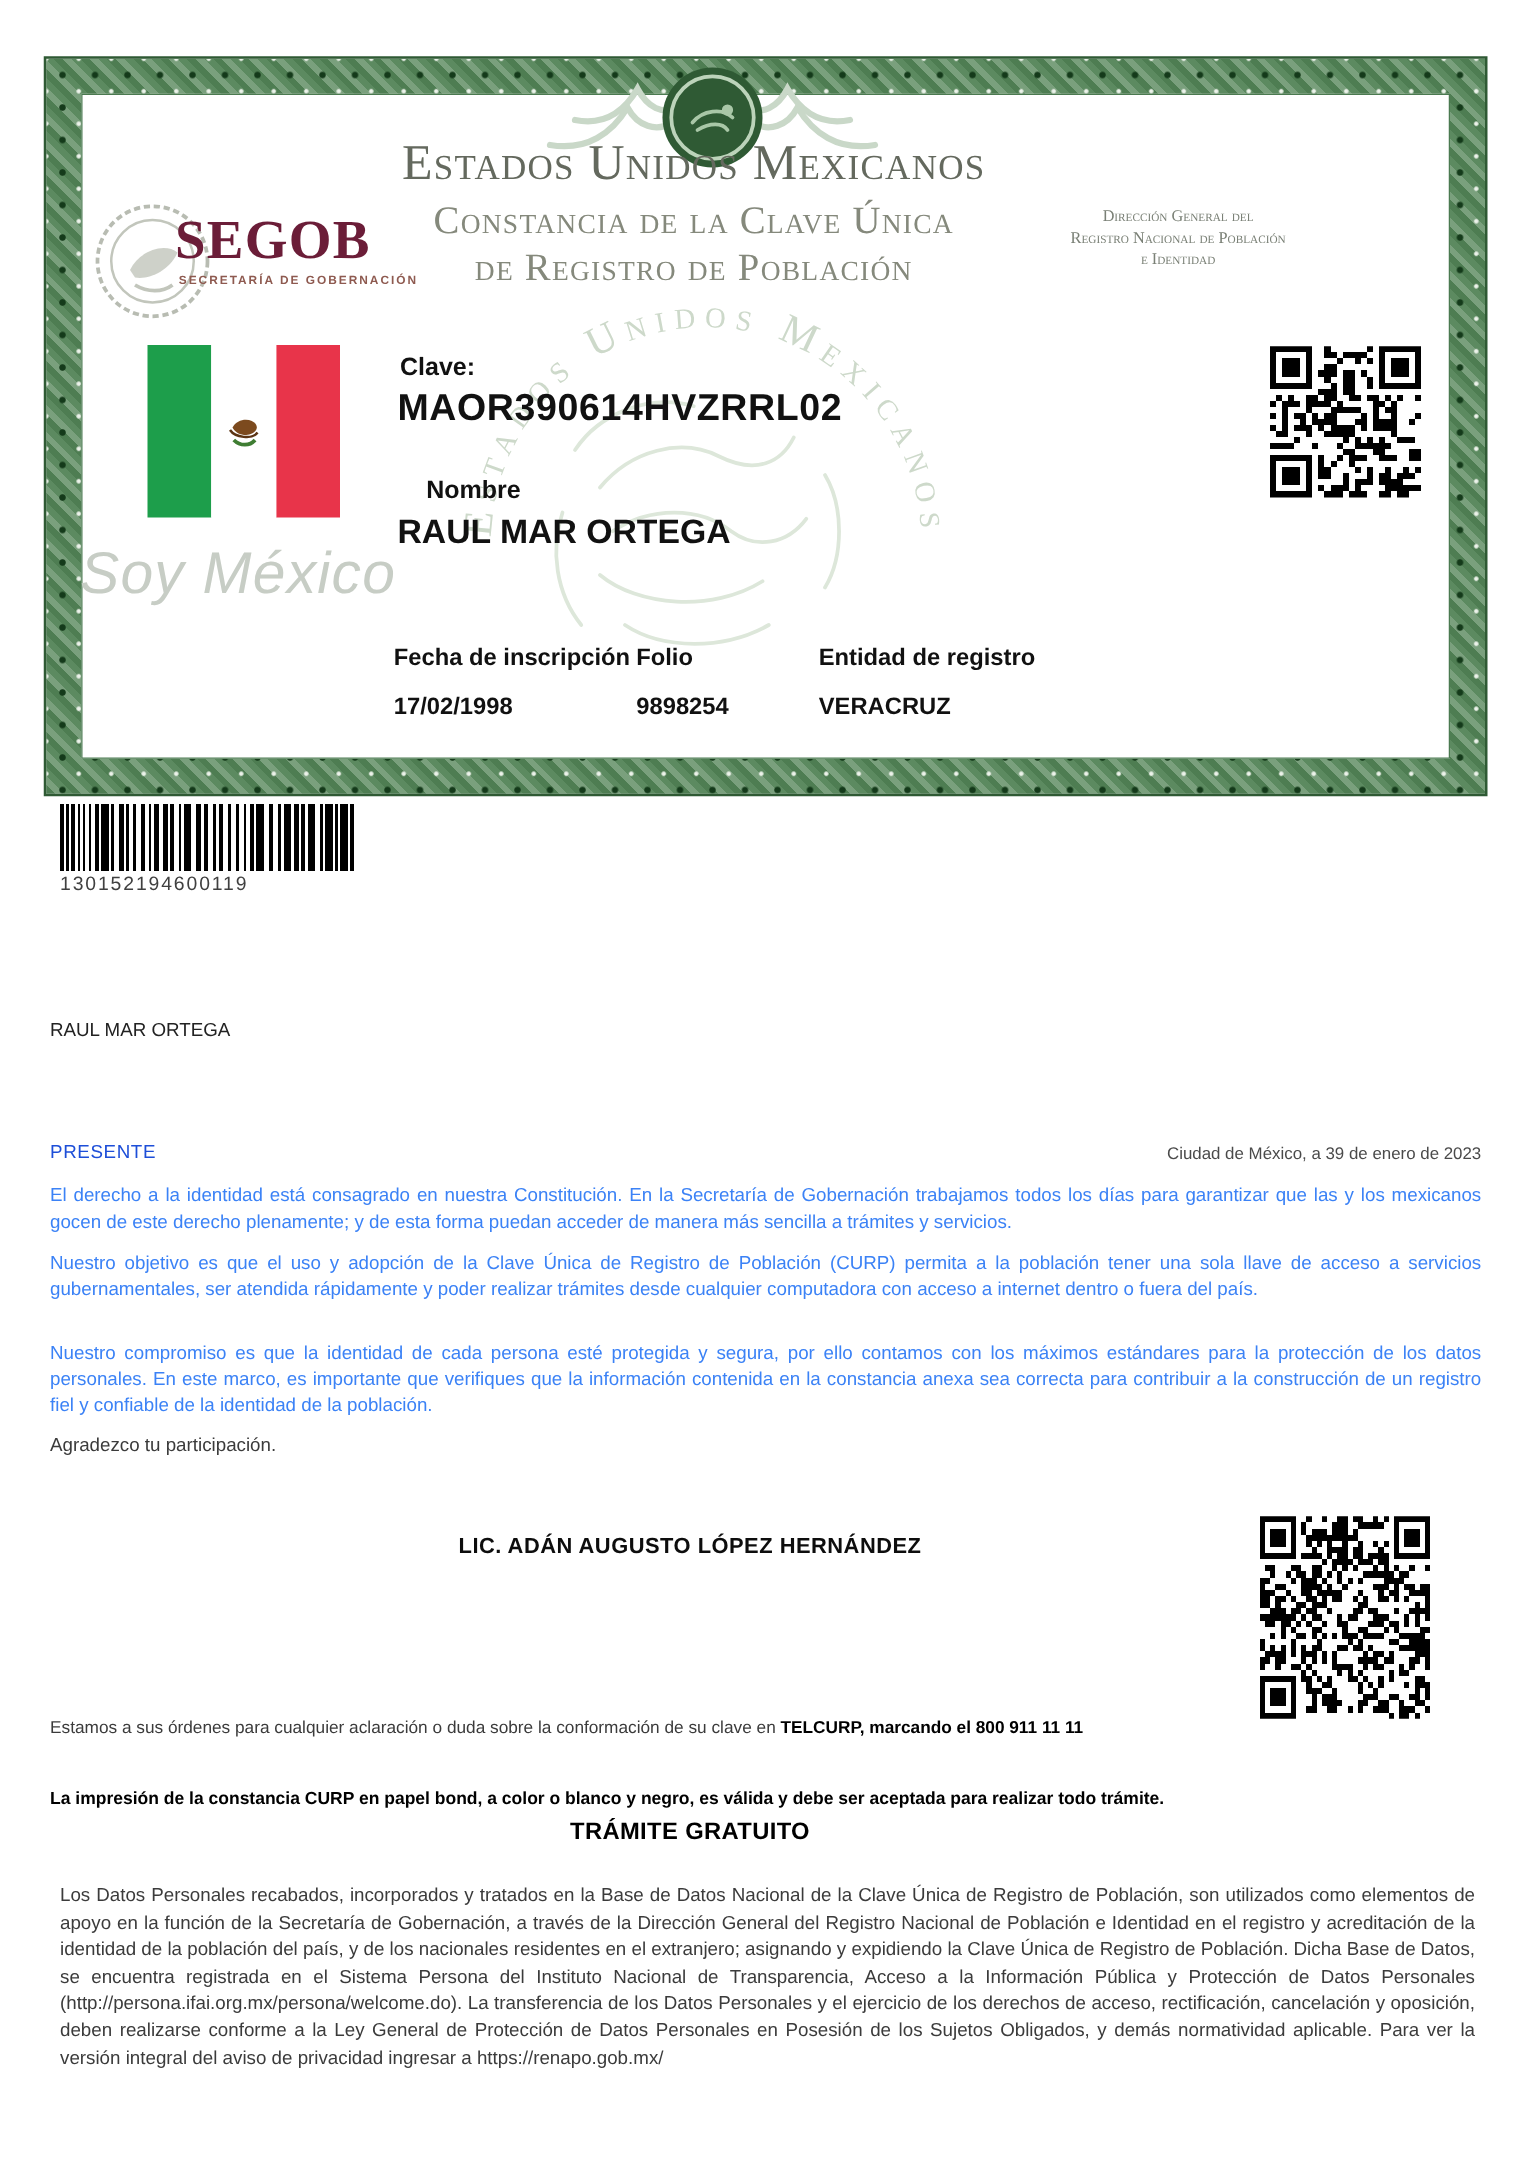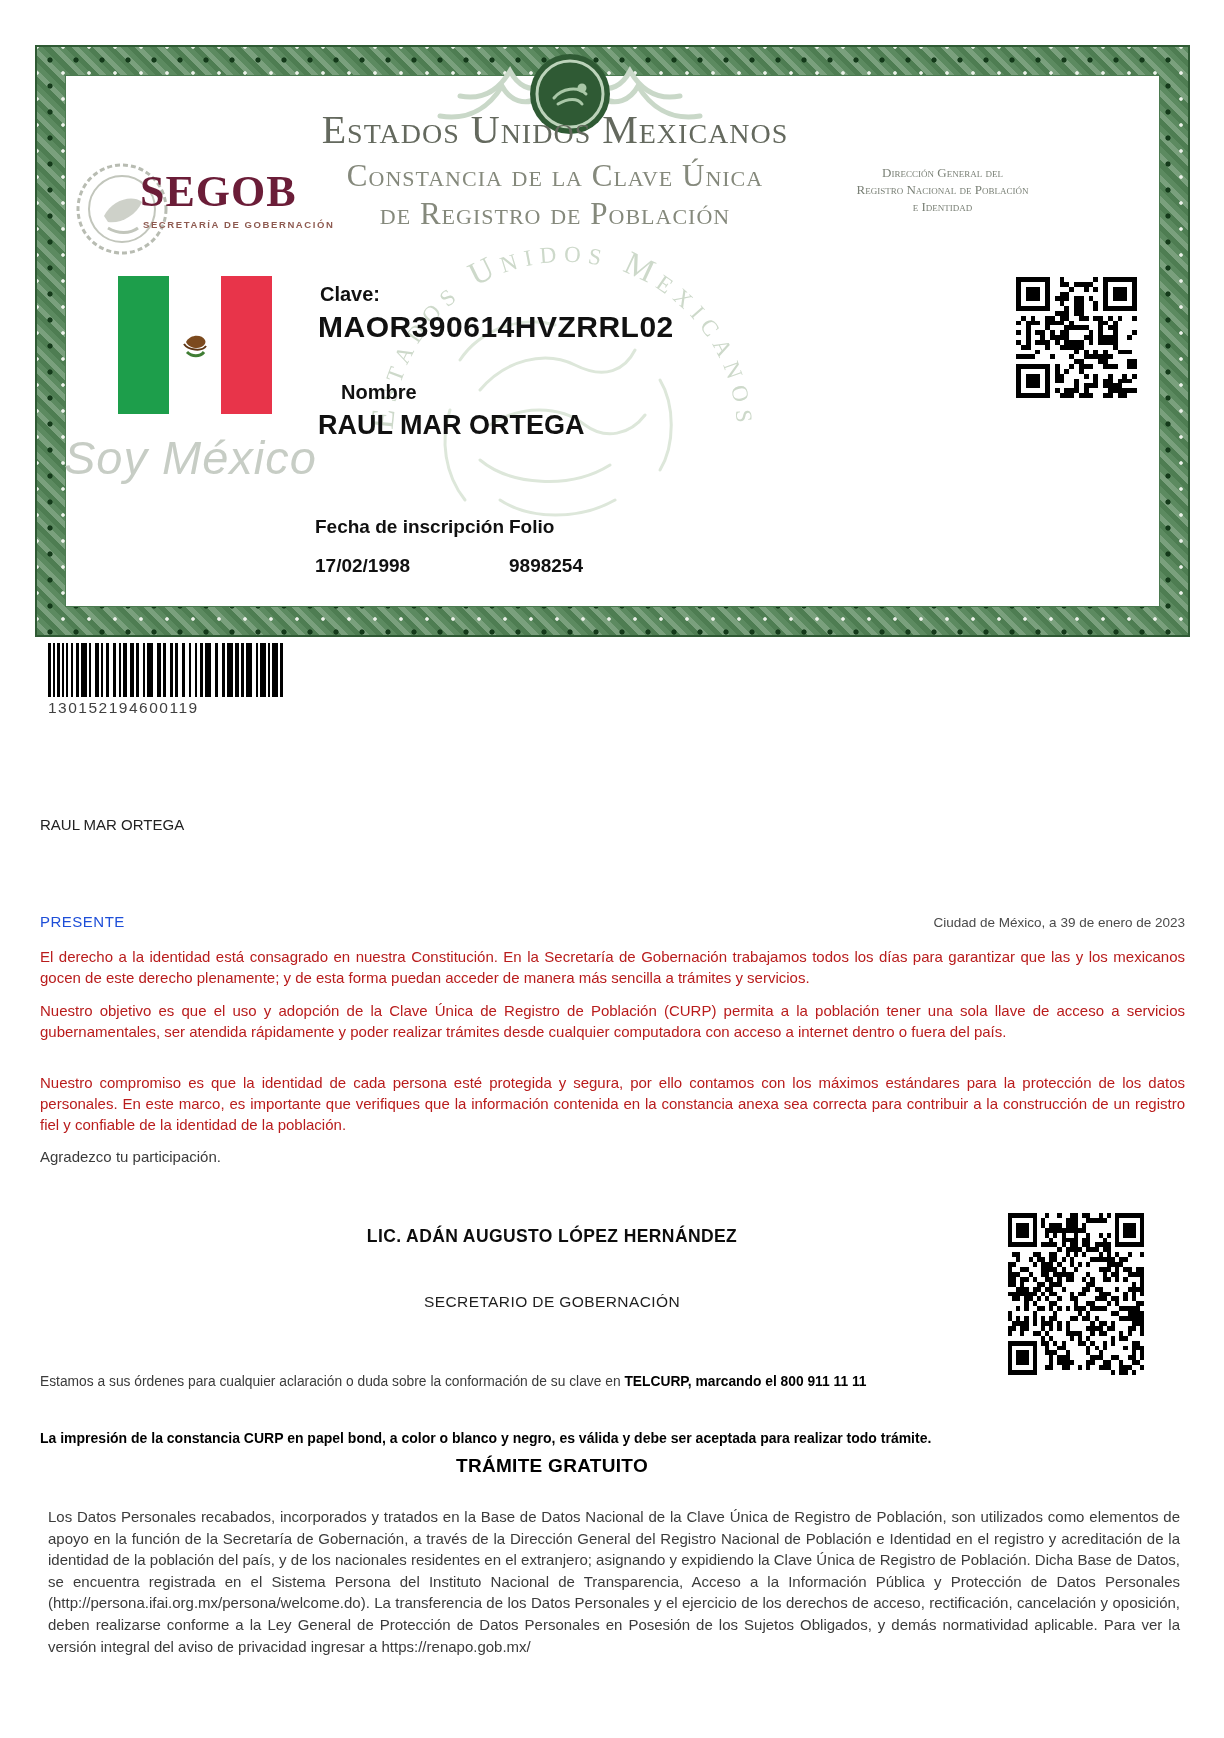--- a/index.html
+++ b/index.html
@@ -58,21 +58,21 @@
   .field .lbl{font-size:19px;font-weight:bold;color:#111;}
   .field .val{font-size:19px;font-weight:bold;color:#111;margin-top:17px;}
   .f1{left:315px;} .f2{left:509px;} .f3{left:655px;}
 
   
   .barcode{position:absolute;left:48px;top:643px;width:237px;height:54px;}
   .barcode-num{position:absolute;left:48px;top:699px;width:237px;
                font-size:15.5px;letter-spacing:1.5px;color:#404040;}
 
   
-  .letter-txt{font-size:15px;line-height:21px;color:#b91c1c;}
+  .letter-txt{font-size:15px;line-height:21px;color:#3b82f6;}
   .recipient{position:absolute;left:40px;top:816px;font-size:15px;color:#222;}
   .presente{position:absolute;left:40px;top:913px;font-size:15px;letter-spacing:.5px;color:#1d4ed8;}
   .letter-date{position:absolute;right:39px;top:915px;font-size:13.5px;color:#4a4a4a;}
   .para{position:absolute;left:40px;width:1145px;text-align:justify;}
   .p1{top:946px;} .p2{top:1000px;} .p3{top:1072px;}
   .closing{position:absolute;left:40px;top:1148px;font-size:15px;color:#3b3b3b;}
 
   .sig-name{position:absolute;left:40px;top:1226px;width:1024px;text-align:center;
             font-size:17.5px;font-weight:bold;color:#0d0d0d;letter-spacing:.4px;}
   .sig-title{position:absolute;left:40px;top:1293px;width:1024px;text-align:center;
@@ -383,20 +383,24 @@
       </svg></div>
 
   <div class="field f1">
     <div class="lbl">Fecha de inscripción</div>
     <div class="val">17/02/1998</div>
   </div>
   <div class="field f2">
     <div class="lbl">Folio</div>
     <div class="val">9898254</div>
   </div>
+  <div class="field f3">
+    <div class="lbl">Entidad de registro</div>
+    <div class="val">VERACRUZ</div>
+  </div>
 
   <div class="barcode" id="barcode"><svg width="237" height="54" viewBox="0 0 237 54" shape-rendering="crispEdges">
         <g fill="#000">
           <rect x="0" y="0" width="3" height="54"></rect>
           <rect x="5" y="0" width="2" height="54"></rect>
           <rect x="9" y="0" width="3" height="54"></rect>
           <rect x="14" y="0" width="2" height="54"></rect>
           <rect x="18" y="0" width="2" height="54"></rect>
           <rect x="23" y="0" width="2" height="54"></rect>
           <rect x="28" y="0" width="3" height="54"></rect>
@@ -439,21 +443,20 @@
   <div class="recipient">RAUL MAR ORTEGA</div>
   <div class="presente">PRESENTE</div>
   <div class="letter-date">Ciudad de México, a 39 de enero de 2023</div>
 
   <div class="para p1 letter-txt">El derecho a la identidad está consagrado en nuestra Constitución. En la Secretaría de Gobernación trabajamos todos los días para garantizar que las y los mexicanos gocen de este derecho plenamente; y de esta forma puedan acceder de manera más sencilla a trámites y servicios.</div>
   <div class="para p2 letter-txt">Nuestro objetivo es que el uso y adopción de la Clave Única de Registro de Población (CURP) permita a la población tener una sola llave de acceso a servicios gubernamentales, ser atendida rápidamente y poder realizar trámites desde cualquier computadora con acceso a internet dentro o fuera del país.</div>
   <div class="para p3 letter-txt">Nuestro compromiso es que la identidad de cada persona esté protegida y segura, por ello contamos con los máximos estándares para la protección de los datos personales. En este marco, es importante que verifiques que la información contenida en la constancia anexa sea correcta para contribuir a la construcción de un registro fiel y confiable de la identidad de la población.</div>
   <div class="closing">Agradezco tu participación.</div>
 
   <div class="sig-name">LIC. ADÁN AUGUSTO LÓPEZ HERNÁNDEZ</div>
-  <div class="sig-title">SECRETARIO DE GOBERNACIÓN</div>
 
   <div class="qr2" id="qr2"><svg width="136" height="162" viewBox="0 0 33 33" preserveAspectRatio="none" shape-rendering="crispEdges">
         <rect width="33" height="33" fill="#fff"></rect>
         <g fill="#000">
           <rect x="9" y="0" width="1" height="1"></rect>
           <rect x="12" y="0" width="1" height="1"></rect>
           <rect x="15" y="0" width="1" height="1"></rect>
           <rect x="16" y="0" width="1" height="1"></rect>
           <rect x="18" y="0" width="1" height="1"></rect>
           <rect x="19" y="0" width="1" height="1"></rect>

